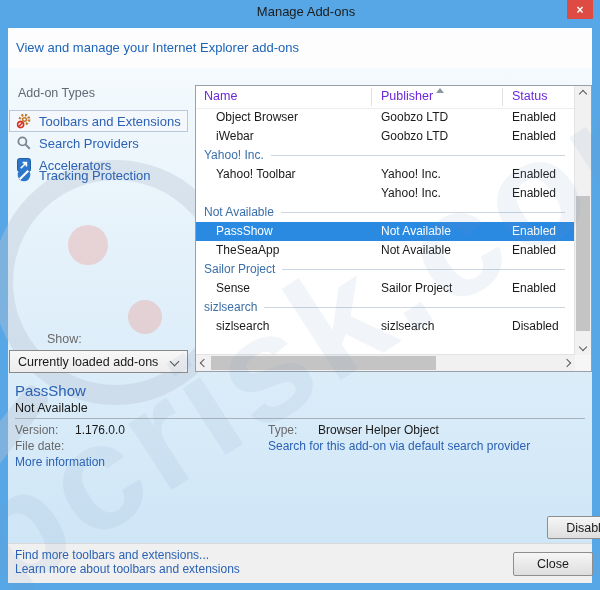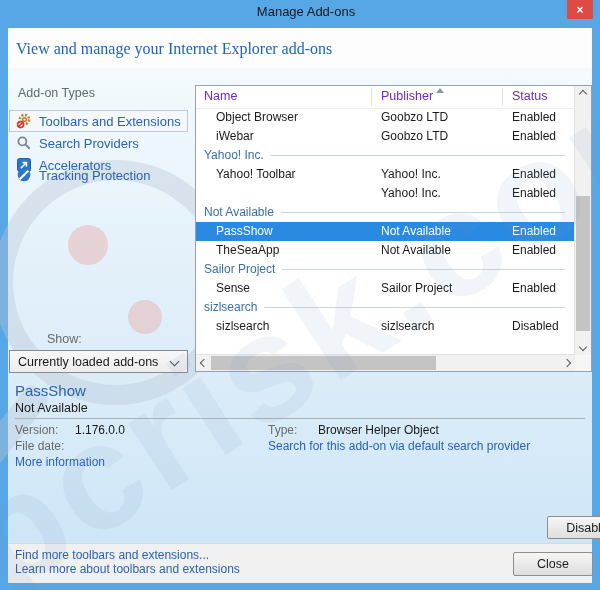--- a/index.html
+++ b/index.html
@@ -14,21 +14,21 @@
   .close-btn{
     position:absolute;top:0;right:7px;width:26px;height:19px;background:#dd4b42;
     border:none;padding:0;cursor:pointer;border-radius:0 0 1px 1px;
   }
   .close-btn span{color:#fff;font-size:12px;font-weight:bold;line-height:18px;}
   
   .header-band{
     position:absolute;left:8px;top:28px;width:584px;height:40px;background:#fdfdfd;
     border-bottom:1px solid #ececec;
   }
-  .subtitle{position:absolute;left:8px;top:12px;font-size:16px;color:#1c64b8;font-family:Liberation Serif, serif;}
+  .subtitle{position:absolute;left:8px;top:12px;font-size:13px;color:#1c64b8;}
   
   .content{
     position:absolute;left:8px;top:68px;width:584px;height:475px;
     background:linear-gradient(180deg,#f4fafd 0%,#e2f0fa 45%,#cfe6f7 100%);
   }
   
   .wm-text{
     position:absolute;left:-30px;top:400px;font-size:150px;font-weight:700;letter-spacing:6px;
     color:rgba(115,150,185,0.10);transform:rotate(-33deg);transform-origin:0 50%;
     white-space:nowrap;pointer-events:none;z-index:60;

